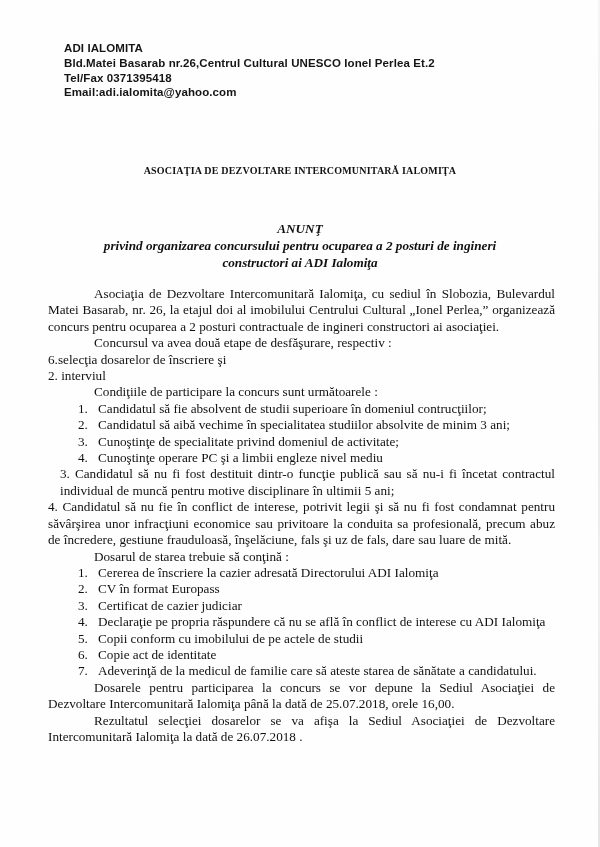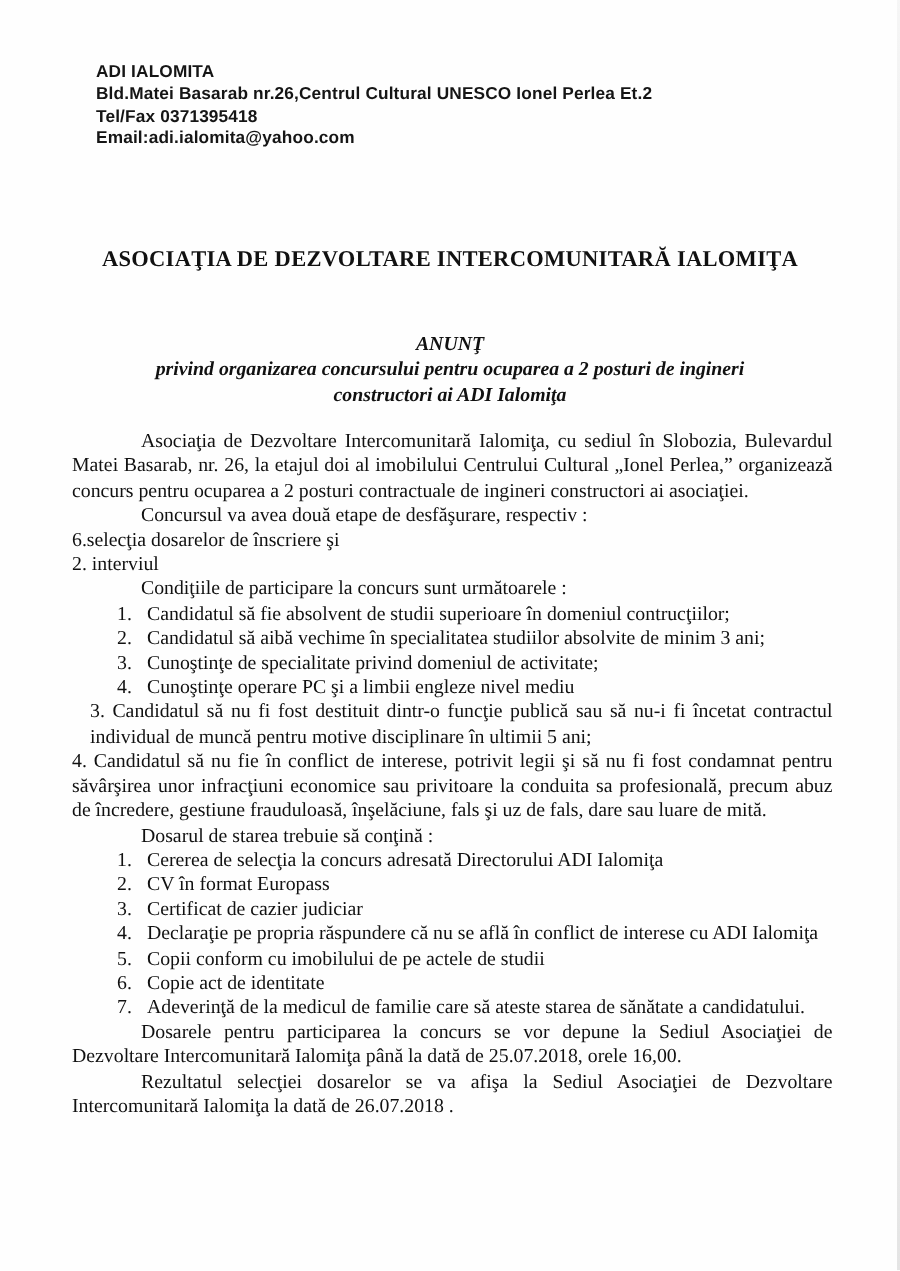--- a/index.html
+++ b/index.html
@@ -31,21 +31,21 @@
     margin-top: 19px;
   }
   
   .doc-title {
     position: absolute;
     top: 165px;
     left: 0;
     right: 0;
     text-align: center;
     font-weight: bold;
-    font-size: 15px;
+    font-size: 10px;
     letter-spacing: 0.2px;
   }
   
   .anunt {
     position: absolute;
     top: 220px;
     left: 0;
     right: 0;
     text-align: center;
     font-weight: bold;
@@ -126,21 +126,21 @@
       <span class="num-text">Cunoştinţe operare PC şi a limbii engleze nivel mediu</span>
     </div>
 
     <p class="just p3">3. Candidatul să nu fi fost destituit dintr-o funcţie publică sau să nu-i fi încetat contractul individual de muncă pentru motive disciplinare în ultimii 5 ani;</p>
     <p class="just">4. Candidatul să nu fie în conflict de interese, potrivit legii şi să nu fi fost condamnat pentru săvârşirea unor infracţiuni economice sau privitoare la conduita sa profesională, precum abuz de încredere, gestiune frauduloasă, înşelăciune, fals şi uz de fals, dare sau luare de mită.</p>
 
     <p class="ind">Dosarul de starea trebuie să conţină :</p>
 
     <div class="num-row">
       <span class="num-cell">1.</span>
-      <span class="num-text">Cererea de selecţia la concurs adresată Directorului ADI Ialomiţa</span>
+      <span class="num-text">Cererea de înscriere la cazier adresată Directorului ADI Ialomiţa</span>
     </div>
     <div class="num-row">
       <span class="num-cell">2.</span>
       <span class="num-text">CV în format Europass</span>
     </div>
     <div class="num-row">
       <span class="num-cell">3.</span>
       <span class="num-text">Certificat de cazier judiciar</span>
     </div>
     <div class="num-row">

